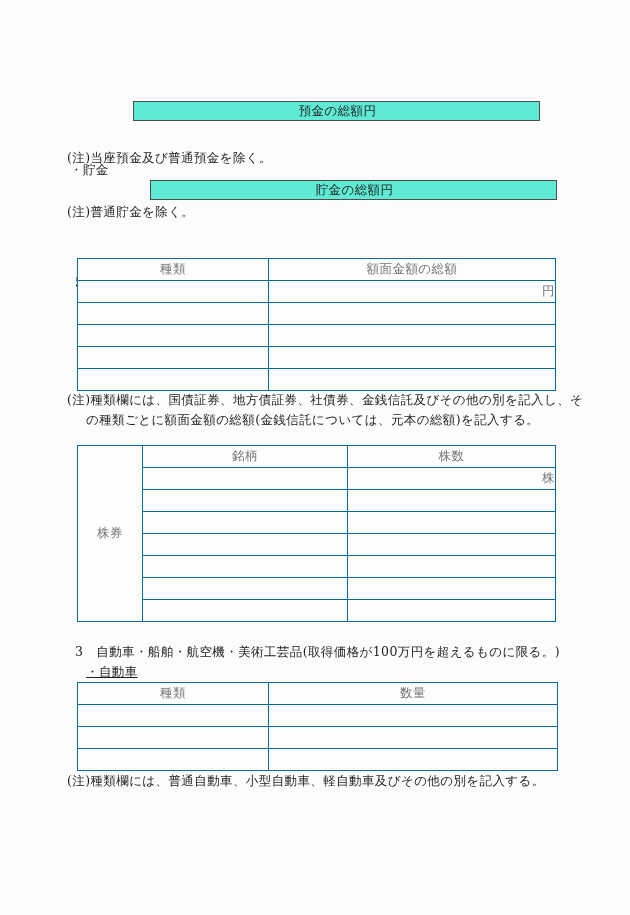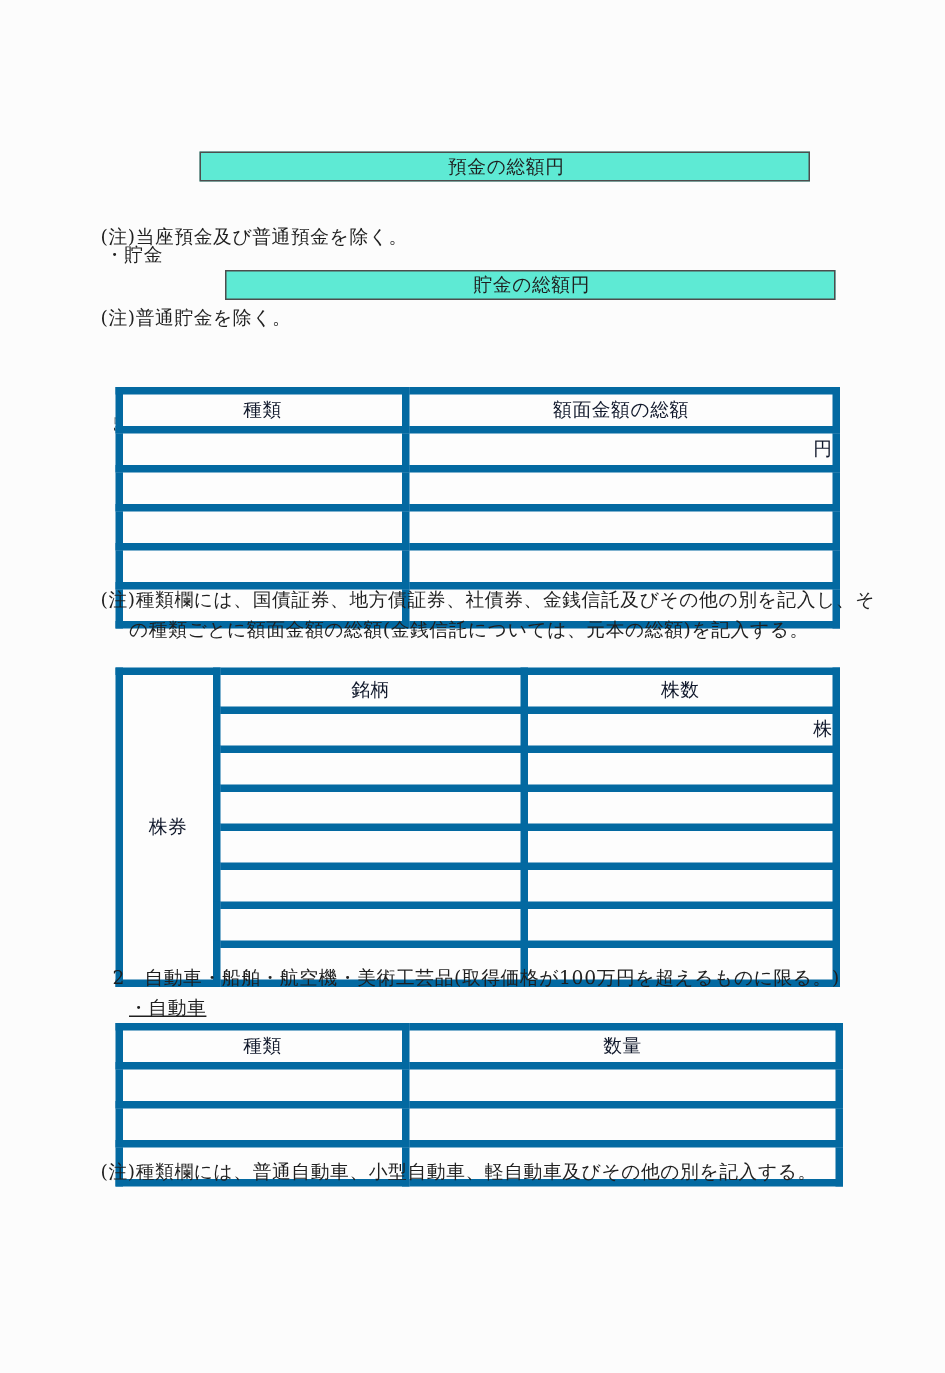--- a/index.html
+++ b/index.html
@@ -32,25 +32,25 @@
   }
   .fillbox .lbl { padding-left: 12px; }
   .fillbox .unit { padding-right: 10px; }
   table.grid {
     position: absolute;
     border-collapse: collapse;
     table-layout: fixed;
     background: #fdfdfd;
   }
   table.grid td {
-    border: 5px solid #0369a1;
+    border: 1px solid #0369a1;
     padding: 0;
     height: 21px;
     font-size: 12.5px;
-    color: #0f172a;
+    color: #737373;
     vertical-align: middle;
   }
   table.grid { border: 1px solid #3d3d3d; }
   td.center { text-align: center; }
   td.unit { text-align: right; padding-right: 6px; }
   td.rowhead { text-align: center; vertical-align: middle; }
 </style>
 </head>
 <body>
 
@@ -141,21 +141,21 @@
           <td></td>
           <td></td>
         </tr>
     <tr>
           <td></td>
           <td></td>
         </tr>
   </tbody>
     </table>
 
-  <div class="line" style="left:75px; top:644px;">2　自動車・船舶・航空機・美術工芸品(取得価格が100万円を超えるものに限る。)</div>
+  <div class="line" style="left:75px; top:644px;">3　自動車・船舶・航空機・美術工芸品(取得価格が100万円を超えるものに限る。)</div>
   <div class="line" style="left:86px; top:664px;text-decoration:underline;">・自動車</div>
   <table class="grid" style="left:77px; top:682px; width:480px;">
     <colgroup>
         <col style="width:191px">
         <col style="width:289px">
       </colgroup>
     <tbody>
         <tr>
       <td class="center">種類</td>
       <td class="center">数量</td>

